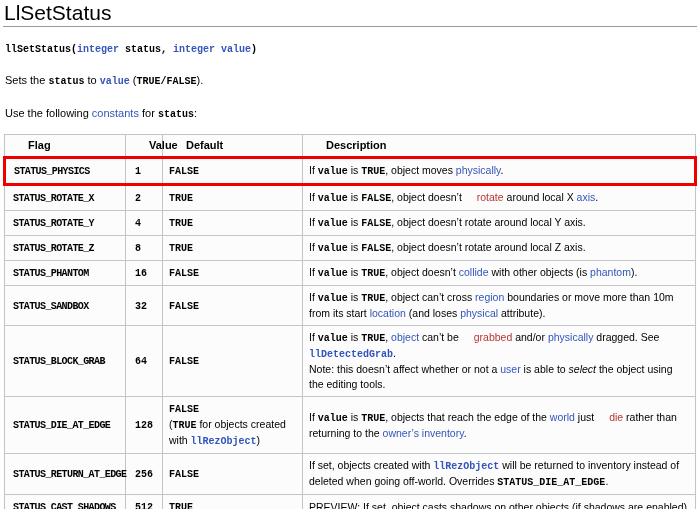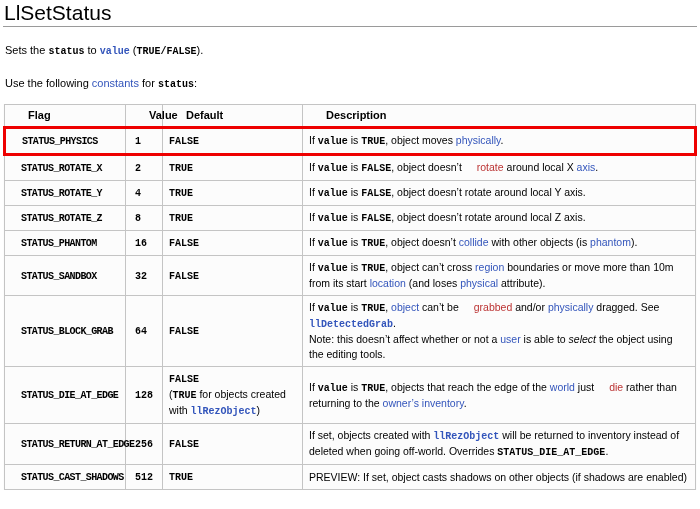--- a/index.html
+++ b/index.html
@@ -28,21 +28,21 @@
   p.body-line{margin:16px 0 0 2px;font-size:11px;line-height:14px;}
   p#constants-line{margin-top:17px;}
 
   table.constants{
     border-collapse:collapse;table-layout:fixed;width:694px;margin-top:12px;
     background:#FCFCFC;
   }
   th,td{border:1px solid var(--border);text-align:left;vertical-align:middle;}
   th{font-size:11px;font-weight:700;padding:3px 23px;line-height:15px;}
   td{font-size:10.5px;line-height:15px;padding:4px 6px;}
-  td.flag-cell{white-space:nowrap;padding-left:16px;}
+  td.flag-cell{white-space:nowrap;padding-left:8px;}
   td.value-cell{padding-left:9px;}
   .t-m{font-family:"Liberation Mono",monospace;font-weight:700;font-size:10px;}
   td.flag-cell .t-m{letter-spacing:-0.6px;}
   a.t-ml{
     font-family:"Liberation Mono",monospace;font-weight:700;font-size:10px;
     color:var(--link);text-decoration:none;
   }
   a.t-l{color:var(--link);text-decoration:none;}
   a.t-r{color:var(--redlink);text-decoration:none;padding-left:12px;}
   .t-i{font-style:italic;}
@@ -50,20 +50,21 @@
   tr.hl td{border-top:3px solid var(--hl);border-bottom:3px solid var(--hl);}
   tr.hl td:first-child{border-left:3px solid var(--hl);}
   tr.hl td:last-child{border-right:3px solid var(--hl);}
 </style>
 </head>
 <body>
 
 <div class="page">
   <h1 class="title">LlSetStatus</h1>
   <hr class="title-rule">
+  <p class="signature" id="sig"><span class="t-m">llSetStatus(</span><a class="t-ml" href="#">integer</a><span class="t-m"> status, </span><a class="t-ml" href="#">integer</a><span class="t-m"> </span><a class="t-ml" href="#">value</a><span class="t-m">)</span></p>
   <p class="body-line" id="intro"><span class="t-p">Sets the </span><span class="t-m">status</span><span class="t-p"> to </span><a class="t-ml" href="#">value</a><span class="t-p"> (</span><span class="t-m">TRUE/FALSE</span><span class="t-p">).</span></p>
   <p class="body-line" id="constants-line"><span class="t-p">Use the following </span><a class="t-l" href="#">constants</a><span class="t-p"> for </span><span class="t-m">status</span><span class="t-p">:</span></p>
 
   <table class="constants">
     <colgroup>
       <col style="width:121px">
         <col style="width:37px">
         <col style="width:140px">
         <col>
     </colgroup>

